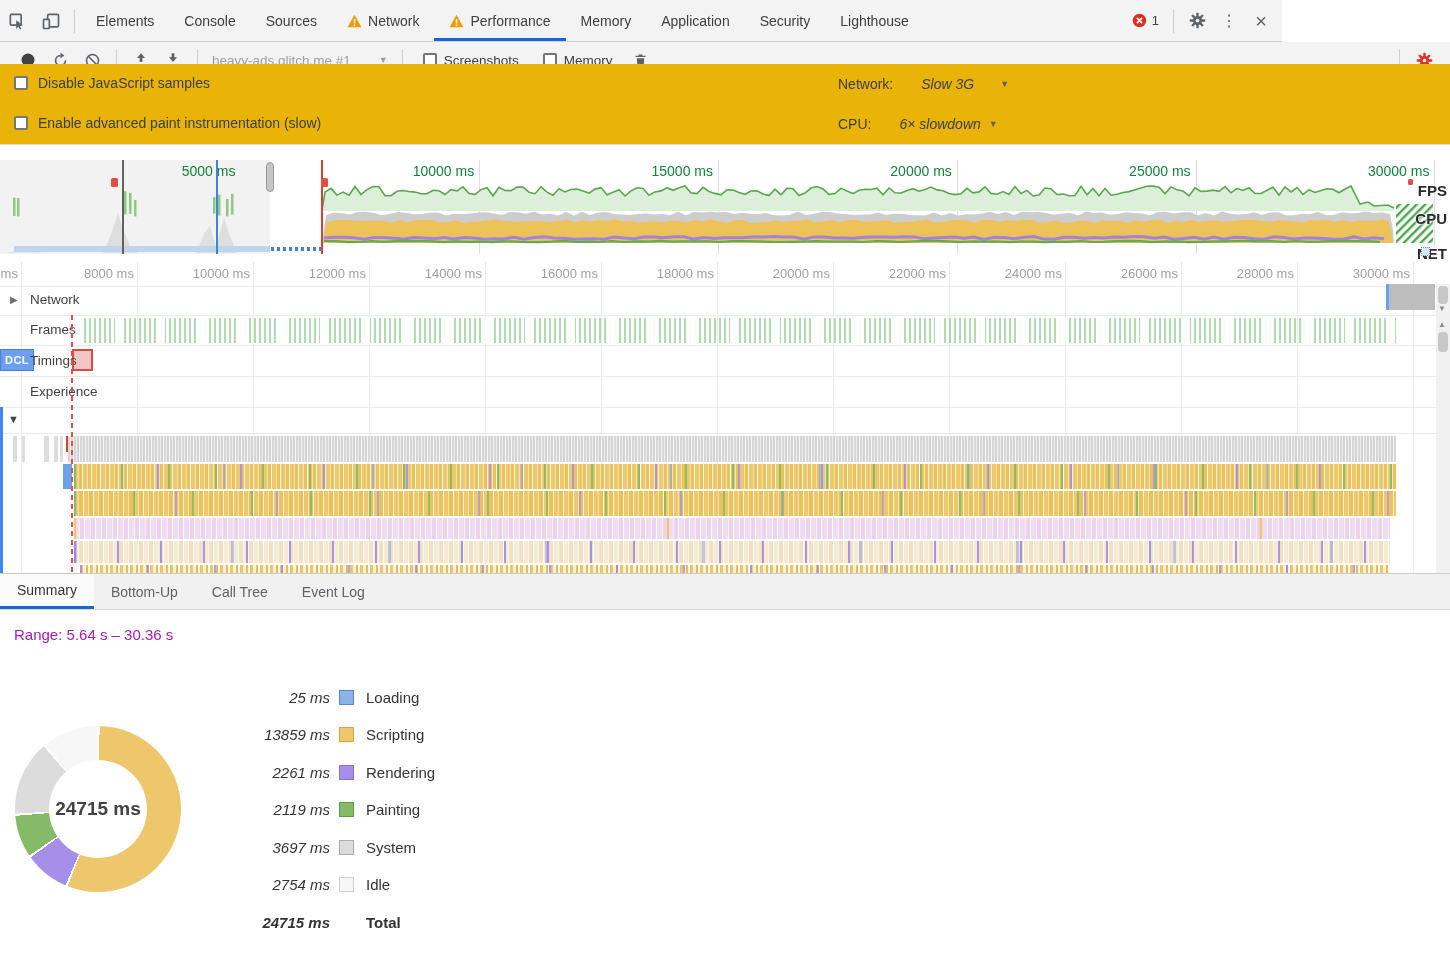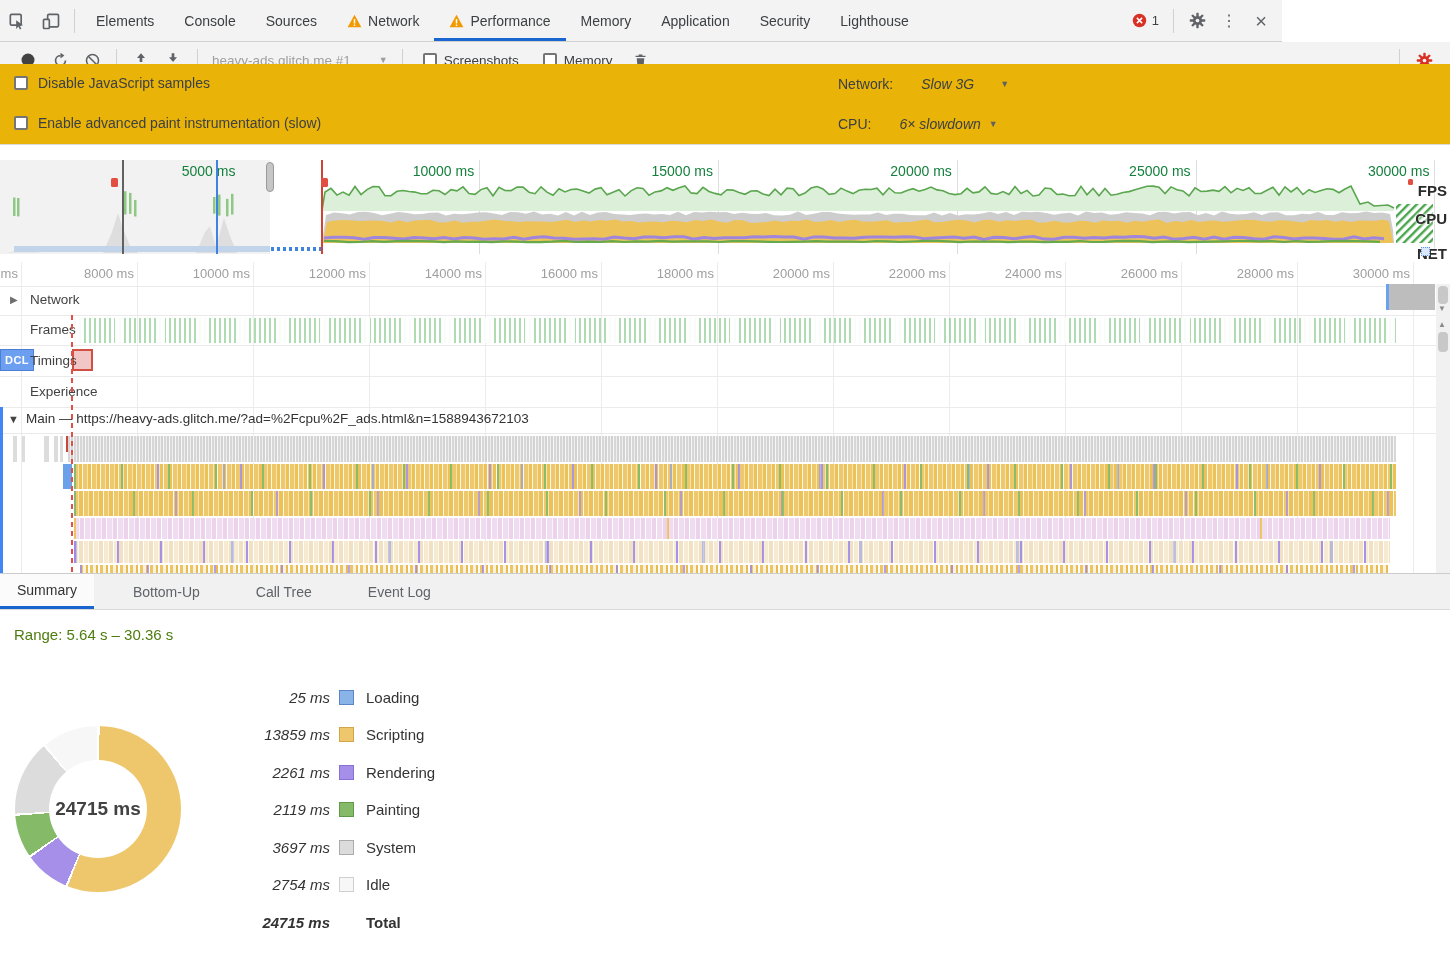--- a/index.html
+++ b/index.html
@@ -89,25 +89,25 @@
   .sliver{position:absolute;top:174px;height:26px;background:#dcdcdc;}
   #dash-red{position:absolute;left:71px;top:53px;width:2px;height:261px;
      background:repeating-linear-gradient(180deg,#e05048 0 5px,transparent 5px 9px);}
   #net-request{position:absolute;left:1386px;top:22px;width:46px;height:26px;background:#bdbdbd;border-left:3px solid #6aa1f0;cursor:pointer;}
   #v-scroll{position:absolute;left:1436px;top:22px;width:14px;height:294px;background:#f1f1f1;}
   .vthumb{position:absolute;left:2px;width:10px;background:#c8c8c8;border-radius:4px;cursor:pointer;}
   .varrow{position:absolute;left:2px;font-size:8px;color:#8a8a8a;cursor:pointer;}
 
   
   #sum-tabs{position:absolute;left:0;top:573px;width:1450px;height:37px;background:#f1f1f1;
-            border-top:1px solid #ccc;border-bottom:1px solid #dadada;display:flex;box-sizing:border-box;gap:22px;}
+            border-top:1px solid #ccc;border-bottom:1px solid #dadada;display:flex;box-sizing:border-box;}
   .stab{height:100%;display:flex;align-items:center;padding:0 17px;font-size:14px;color:#5f6368;cursor:pointer;box-sizing:border-box;}
   .stab.active{background:#fbfbfb;color:#333;border-bottom:3px solid #1a66d0;}
   #sum-body{position:absolute;left:0;top:610px;width:1450px;height:358px;background:#fff;}
-  #range-text{position:absolute;left:14px;top:16px;font-size:15px;color:#4d7c0f;}
+  #range-text{position:absolute;left:14px;top:16px;font-size:15px;color:#a21caf;}
   #donut{position:absolute;left:15px;top:116px;width:166px;height:166px;border-radius:50%;}
   #donut-hole{position:absolute;left:34px;top:34px;width:98px;height:98px;border-radius:50%;background:#fff;}
   #donut-label{position:absolute;left:0;top:0;width:166px;height:166px;display:flex;align-items:center;justify-content:center;
                font-size:19px;font-weight:bold;color:#424242;}
   .leg-row{position:absolute;height:22px;display:flex;align-items:center;font-size:15px;color:#333;}
   .leg-val{position:absolute;left:180px;width:150px;text-align:right;font-style:italic;}
   .leg-swatch{position:absolute;left:339px;width:15px;height:15px;box-sizing:border-box;}
   .leg-name{position:absolute;left:366px;}
   .dotted-swatch{background-image:radial-gradient(rgba(255,255,255,.95) 1px, transparent 1.2px);background-size:4px 4px;}
 
@@ -418,21 +418,20 @@
     <div id="frames-ticks"></div>
     <span class="track-label" style="left:30px;top:60px;">Frames</span>
 
     <div id="dcl-badge">DCL</div>
     <div id="lcp-marker"></div>
     <span class="track-label" style="left:30px;top:91px;">Timings</span>
 
     <span class="track-label" style="left:30px;top:122px;">Experience</span>
 
     <span class="toggle" style="left:8px;top:151px;font-size:11px;color:#424242;">▼</span>
-    <span class="track-label" style="left:26px;top:149px;color:#333;">Main — https://heavy-ads.glitch.me/?ad=%2Fcpu%2F_ads.html&amp;n=1588943672103</span>
 
     <div id="main-stripe"></div>
 
     <div class="sliver" style="left:13px;width:4px;"></div>
     <div class="sliver" style="left:22px;width:3px;"></div>
     <div class="sliver" style="left:44px;width:5px;"></div>
     <div class="sliver" style="left:54px;width:4px;"></div>
     <div class="sliver" style="left:60px;width:3px;"></div>
     <div class="abs" style="left:66px;top:174px;width:5px;height:16px;background:#c8473b;"></div>
     <div class="flame fr1" style="left:68px;top:174px;width:1328px;height:26px;"></div>

